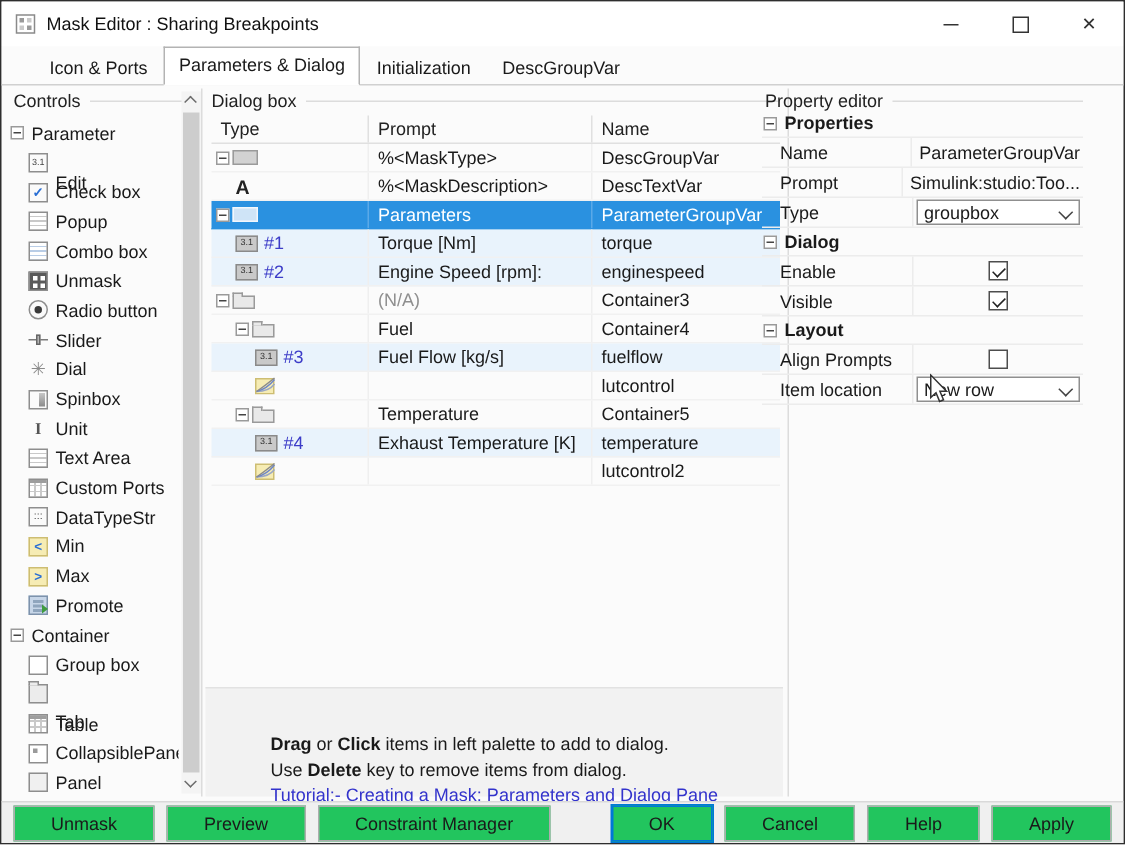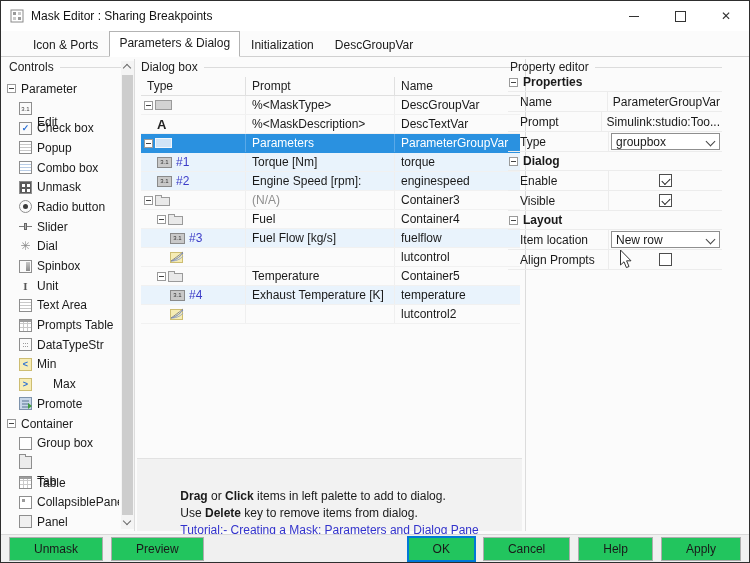--- a/index.html
+++ b/index.html
@@ -222,33 +222,33 @@
         <div class="citem">
           <div class="ci ci-unit"></div>
           <div style="display: inline;">Unit</div>
         </div>
         <div class="citem">
           <div class="ci ci-textarea"></div>
           <div style="display: inline;">Text Area</div>
         </div>
         <div class="citem">
           <div class="ci ci-customtable"></div>
-          <div style="display: inline;">Prompts Table</div>
+          <div style="display: inline;">Custom Ports</div>
         </div>
         <div class="citem">
           <div class="ci ci-datatypestr"></div>
           <div style="display: inline;">DataTypeStr</div>
         </div>
         <div class="citem">
           <div class="ci ci-min"></div>
           <div style="display: inline;">Min</div>
         </div>
         <div class="citem">
           <div class="ci ci-max"></div>
-          <div style="display: inline; margin-left: 16px;">Max</div>
+          <div style="display: inline;">Max</div>
         </div>
         <div class="citem">
           <div class="ci ci-promote"></div>
           <div style="display: inline;">Promote</div>
         </div>
         <div class="cgroup">
           <div class="cexp"></div>
           <div style="display: inline;">Container</div>
         </div>
         <div class="citem">
@@ -456,41 +456,42 @@
           <div class="pr-label">Visible</div>
           <div class="pr-value center">
             <div class="cb checked"></div>
           </div>
         </div>
         <div class="prop-sec">
           <div class="cexp"></div>
           <div style="display: inline;">Layout</div>
         </div>
         <div class="prop-row">
+          <div class="pr-label">Align Prompts</div>
+          <div class="pr-value center">
+            <div class="cb"></div>
+          </div>
+        </div>
+        <div class="prop-row">
           <div class="pr-label">Item location</div>
           <div class="pr-value">
             <div class="dd">
               <span>New row</span>
               <span class="chev"></span>
             </div>
           </div>
         </div>
-        <div class="prop-row">
-          <div class="pr-label">Align Prompts</div>
-          <div class="pr-value center">
-            <div class="cb"></div>
-          </div>
-        </div>
       </div>
   </div>
 
   <div class="bottombar">
     <div class="bb-left" style="display:flex;">
         <div class="btn">Unmask</div>
         <div class="btn">Preview</div>
+        <div class="btn">Constraint Manager</div>
       </div>
     <div class="bb-right">
         <div class="btn default">OK</div>
         <div class="btn">Cancel</div>
         <div class="btn">Help</div>
         <div class="btn">Apply</div>
       </div>
   </div>
 
   <svg class="cursor" width="14" height="21" viewBox="0 0 14 21">

